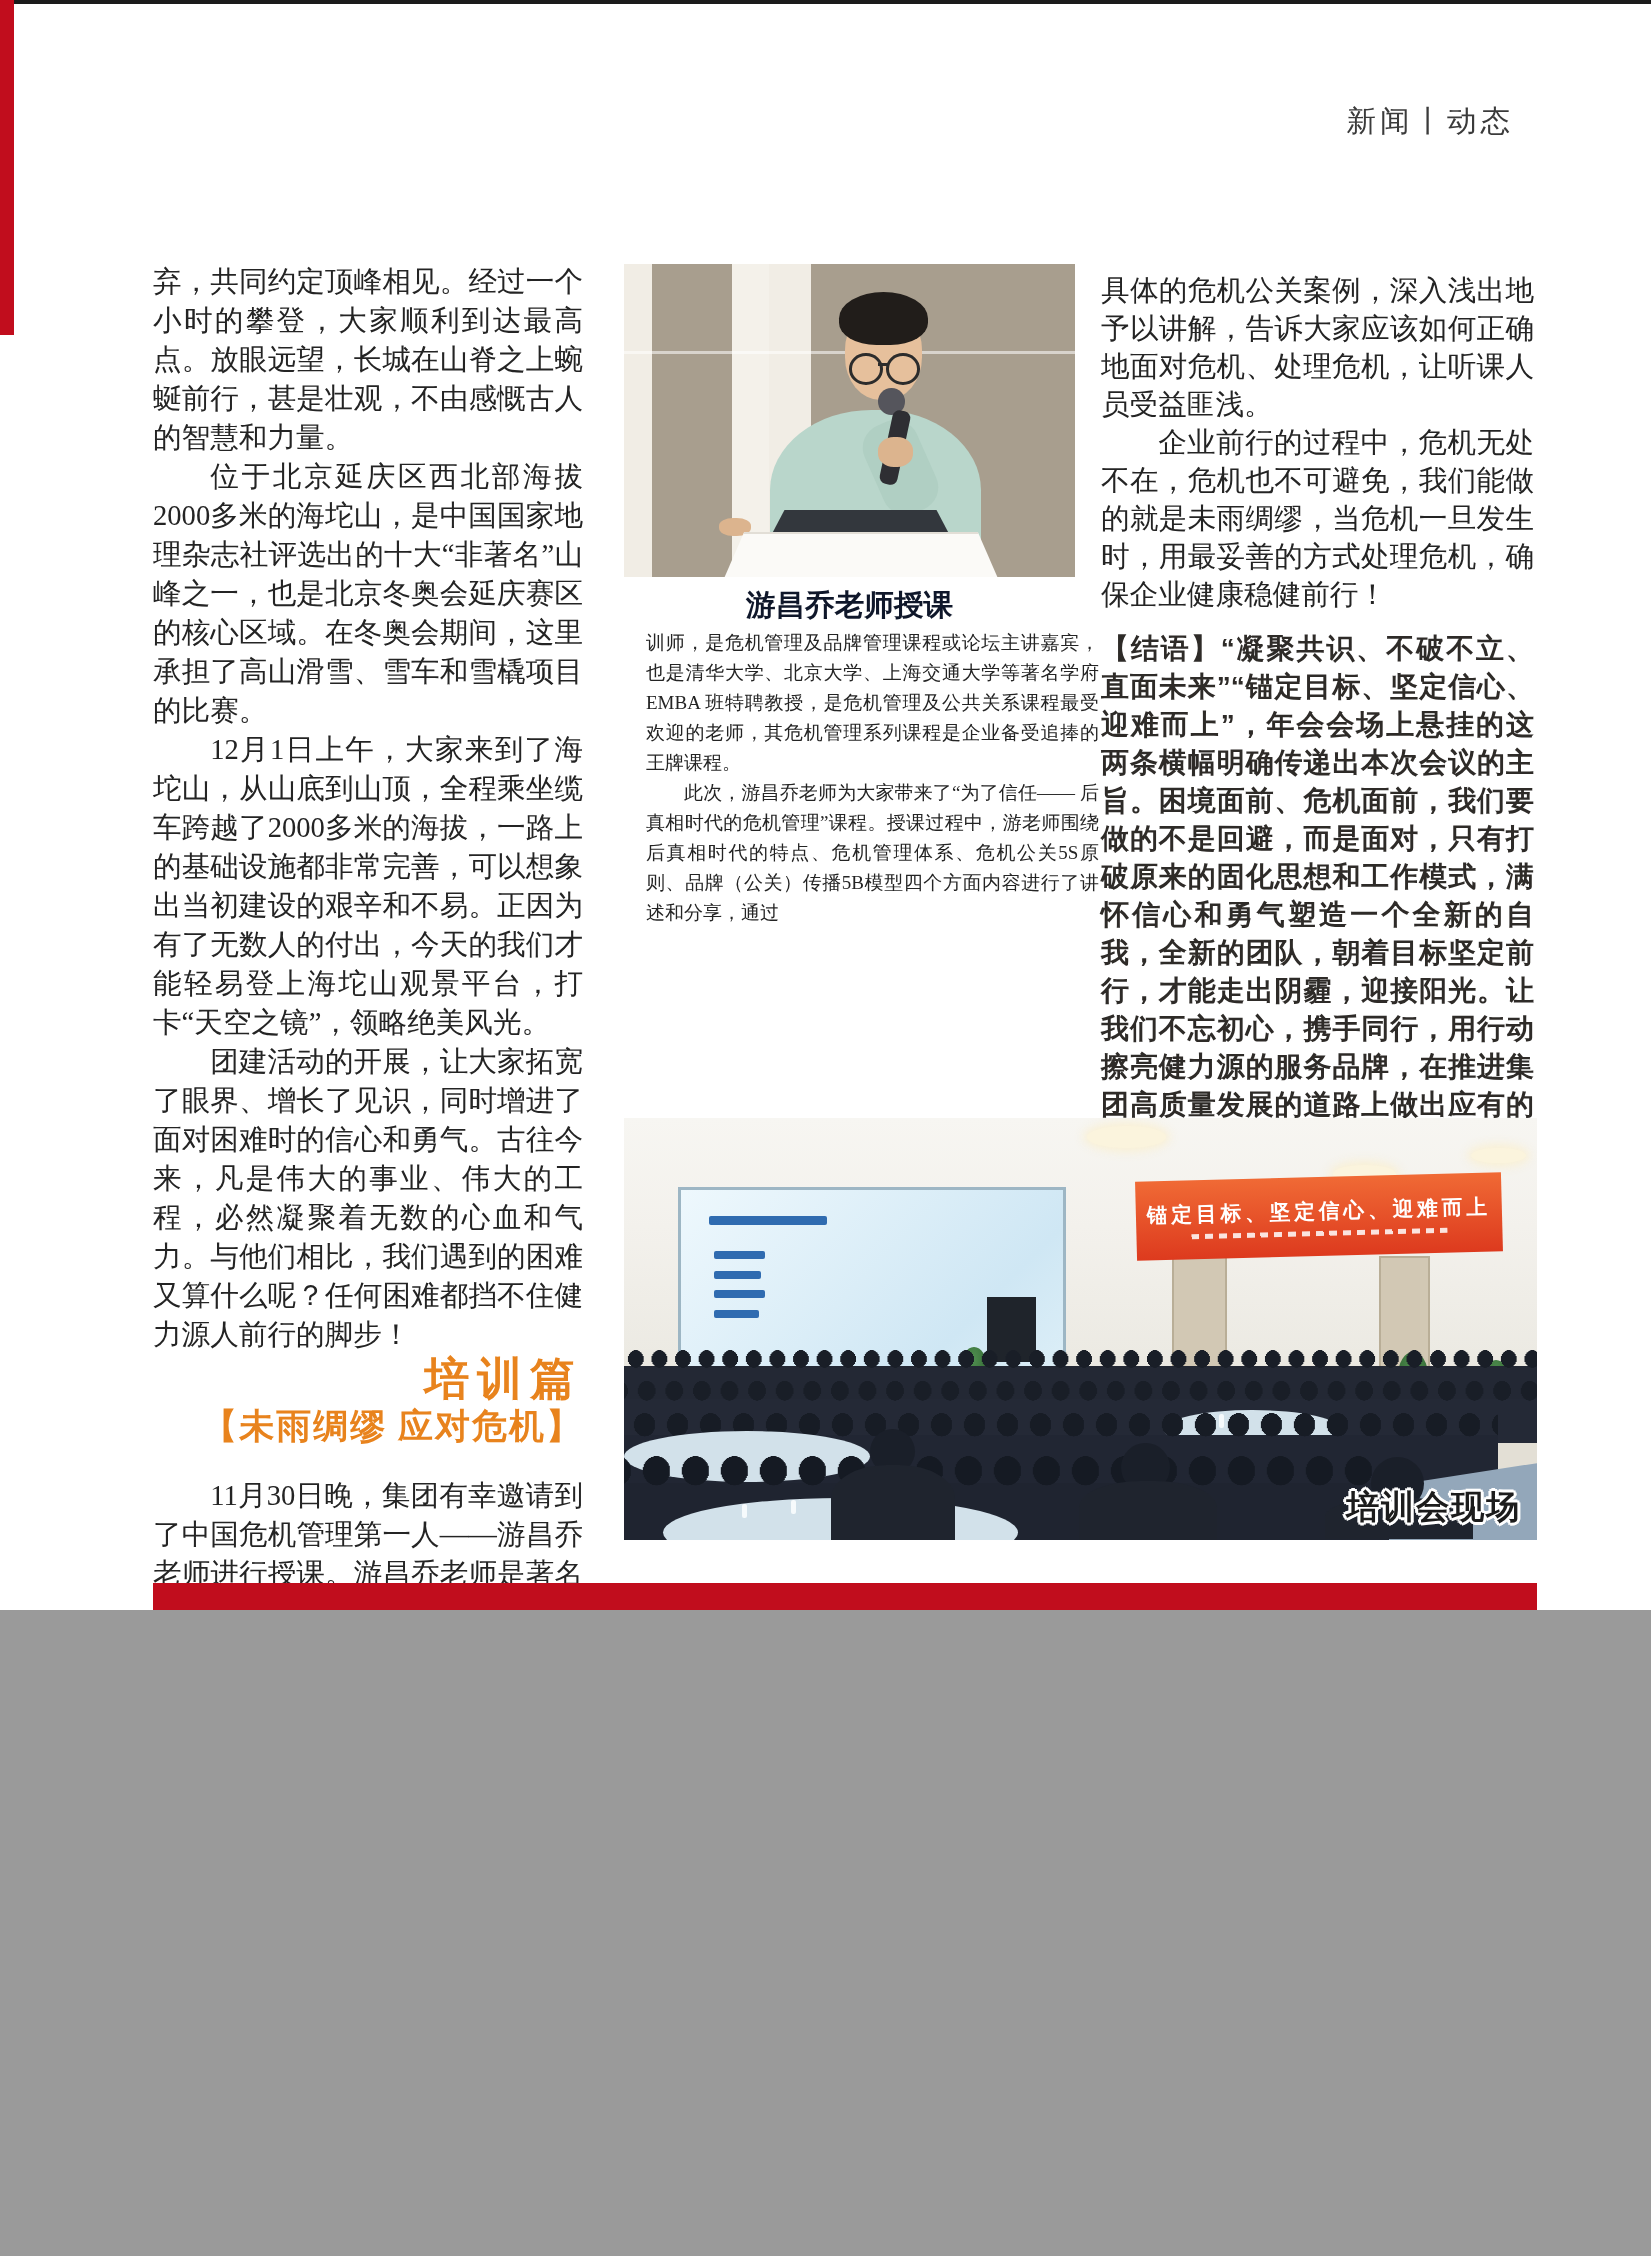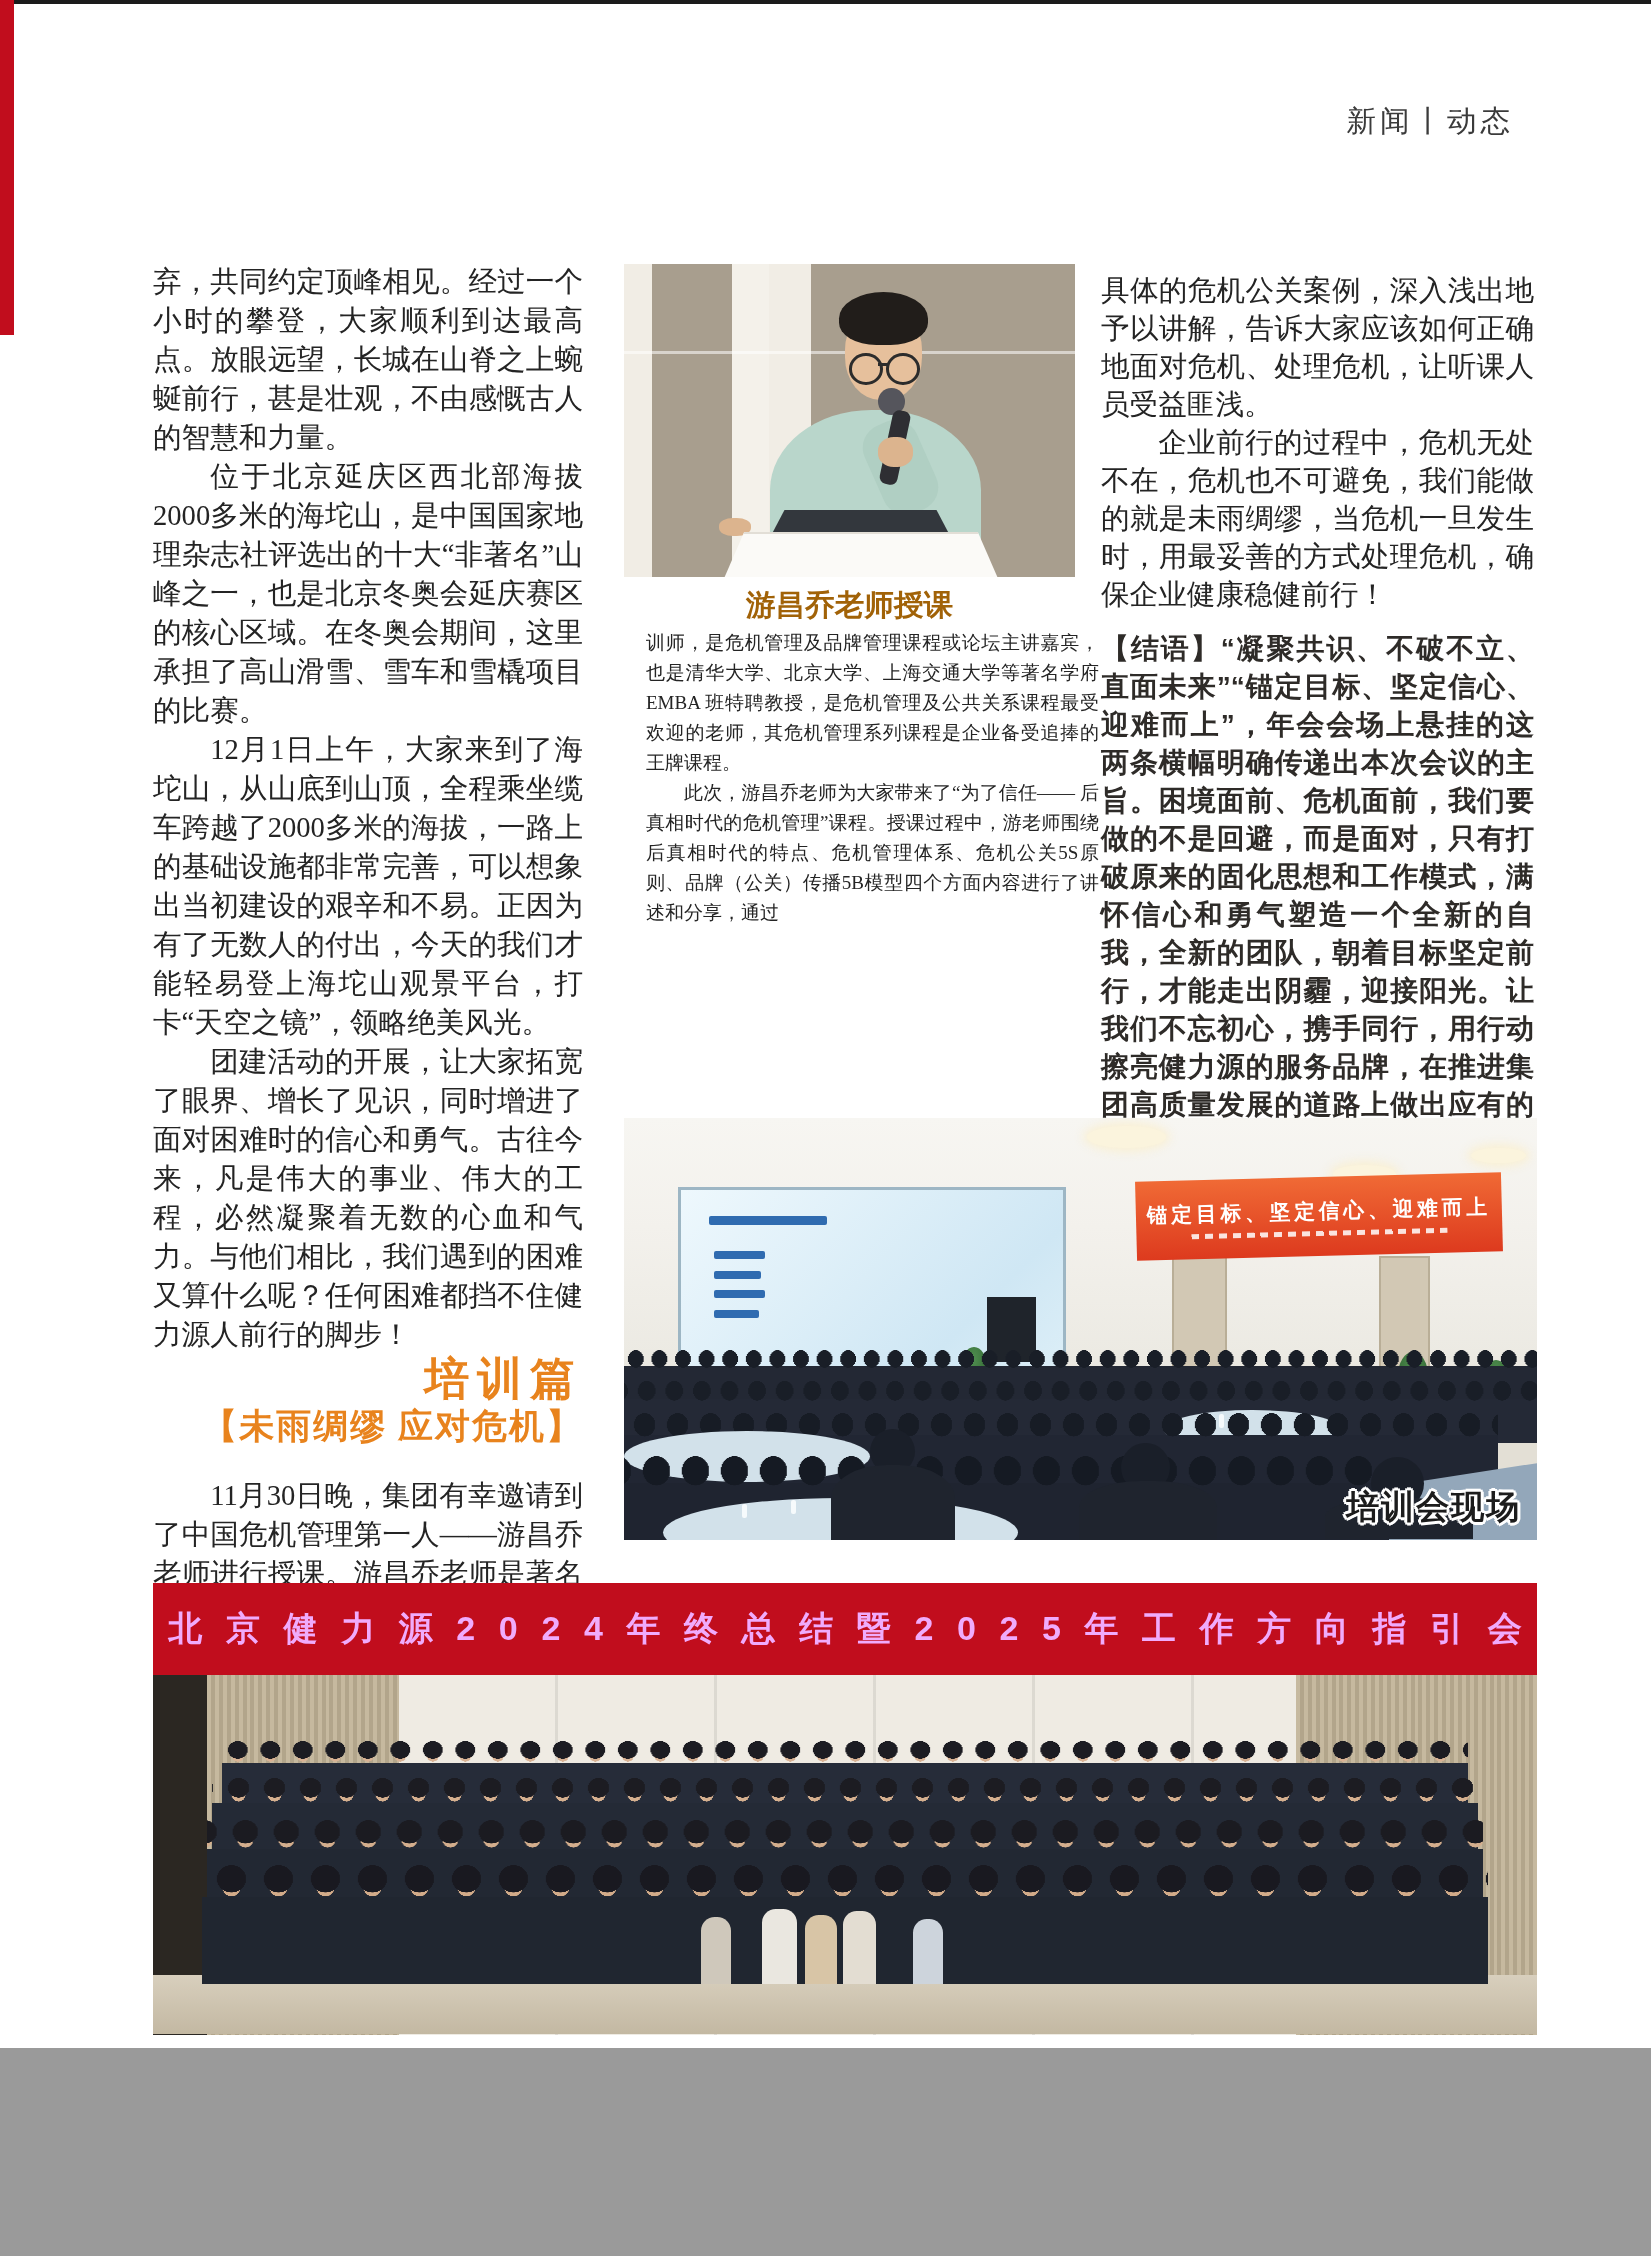--- a/index.html
+++ b/index.html
@@ -1,16 +1,16 @@
 <!DOCTYPE html>
 <html><head>
 <meta charset="utf-8">
 <style>
   html,body{margin:0;padding:0;background:#9a9a9a;}
-  #page{position:relative;width:1652px;height:2048px;background:#ffffff;overflow:hidden;
+  #page{position:relative;width:1652px;height:1610px;background:#ffffff;overflow:hidden;
         font-family:"Liberation Serif","DejaVu Serif",serif;color:#242424;margin:0 auto;}
 
   .top-strip{position:absolute;left:0;top:0;width:1652px;height:3.9px;background:#1b1b1b;}
   .left-red-bar{position:absolute;left:0;top:0;width:13.8px;height:335px;background:#c10d1d;}
 
   .page-header{position:absolute;top:101px;right:138px;font-family:"Liberation Sans","DejaVu Sans",sans-serif;
         font-size:29.6px;color:#3b3b3b;letter-spacing:3.9px;font-weight:400;}
 
   
   .col{position:absolute;text-align:justify;}
@@ -48,21 +48,21 @@
   .sp-micbody{position:absolute;left:262px;top:146px;width:17.7px;height:75px;background:#2e2e33;
         border-radius:6.9px;transform:rotate(12deg);}
   .sp-hand{position:absolute;left:254px;top:173px;width:35px;height:29.6px;background:#dcb48e;border-radius:45%;}
   .sp-laptop{position:absolute;left:146px;top:246px;width:181px;height:27.6px;background:#33373d;
         clip-path:polygon(8% 0,92% 0,100% 100%,0 100%);}
   .sp-podium{position:absolute;left:91px;top:268px;width:292px;height:45px;background:#fbfaf7;
         clip-path:polygon(10% 0,90% 0,97% 100%,3% 100%);border-top:2px solid #e2ded6;}
   .sp-lhand{position:absolute;left:95px;top:254px;width:31.5px;height:17.7px;background:#dcb48e;border-radius:45%;}
 
   #speaker-caption{position:absolute;left:624px;top:585px;width:451px;text-align:center;
-        font-family:"Liberation Sans","DejaVu Sans",sans-serif;font-weight:bold;font-size:29.6px;color:#a16207;}
+        font-family:"Liberation Sans","DejaVu Sans",sans-serif;font-weight:bold;font-size:29.6px;color:#0f172a;}
 
   
   #training-photo{left:624px;top:1118px;width:913px;height:422px;
         background:linear-gradient(#f7f6f2 0%,#f3f1ec 26%,#eceae3 56%,#e3dfd5 70%);}
   .tp-light{position:absolute;background:#fbf4dd;border-radius:50%;box-shadow:0 0 9.9px 3.9px rgba(250,240,210,.9);}
   .tp-screen{position:absolute;left:54px;top:69px;width:382px;height:215px;border:3px solid #9db6c4;
         background:linear-gradient(135deg,#eef8fd,#cfe7f4 70%,#dff0f8);}
   .tp-bar{position:absolute;background:#2f6bb0;border-radius:2px;}
   .tp-screen2{position:absolute;left:363px;top:179px;width:49px;height:65px;background:#1f242b;}
   .tp-banner{position:absolute;left:512px;top:59px;width:366px;height:79px;

